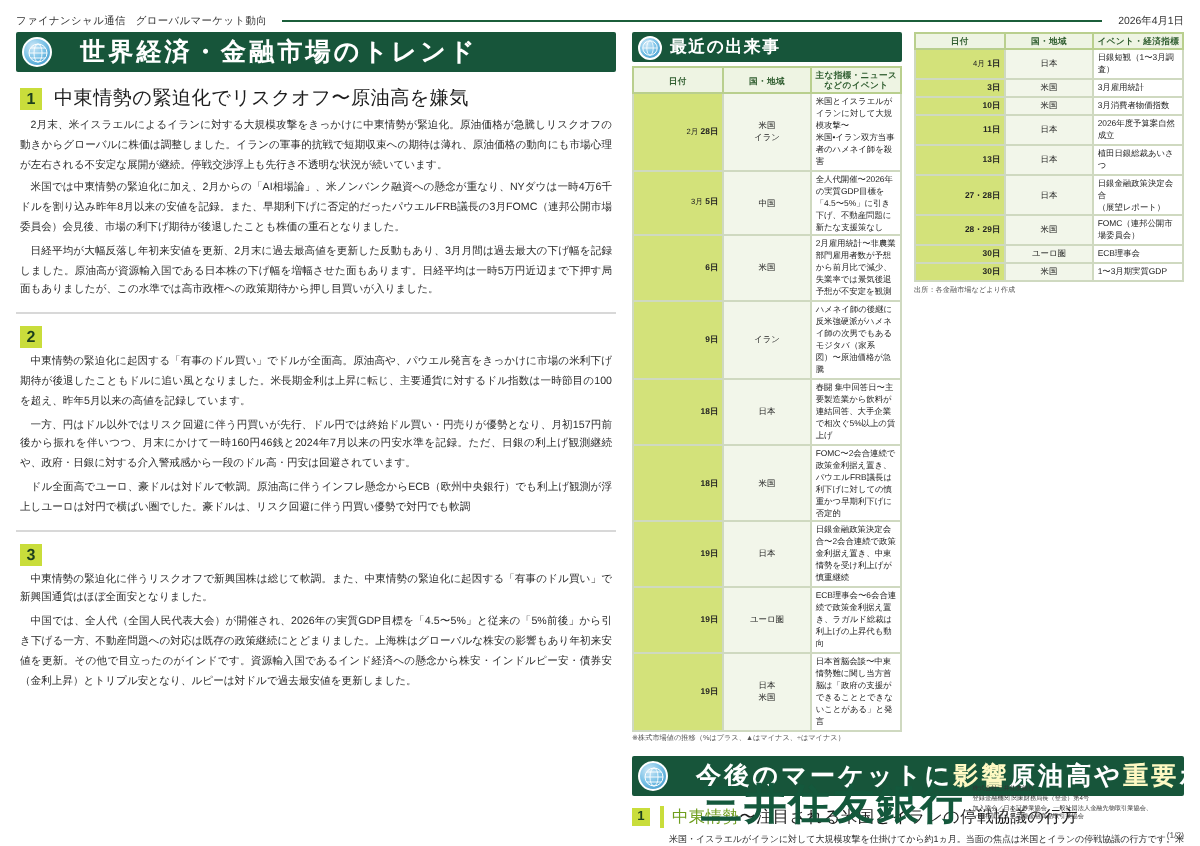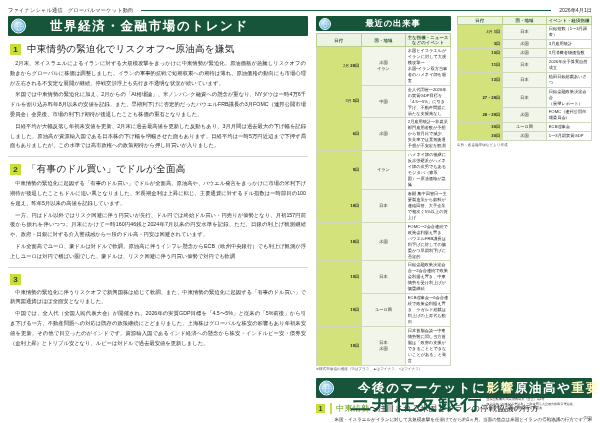--- a/index.html
+++ b/index.html
@@ -26,21 +26,21 @@
   .col-left{position:absolute;left:8px;top:16px;width:300px;height:400px;}
   .col-right{position:absolute;left:316px;top:16px;width:276px;height:400px;}
 
   
   .banner{
     position:relative;height:20px;background:#17553a;border-radius:1px;
     display:flex;align-items:center;margin-bottom:4px;
   }
   .banner-title{
     color:#ffffff;font-size:12.5px;font-weight:bold;letter-spacing:1.6px;
-    margin-left:42px;white-space:nowrap;
+    margin-left:32px;white-space:nowrap;
   }
   .banner-title .hl{color:#fef9c3;}
   .globe{
     position:absolute;left:3px;top:50%;transform:translateY(-50%);
     width:15px;height:15px;border-radius:50%;
     background:radial-gradient(circle at 35% 30%,#cfe8f7 0%,#7fc4e8 45%,#2f8fc4 100%);
     border:1.4px solid #ffffff;box-sizing:border-box;
     display:flex;align-items:center;justify-content:center;
   }
   .globe svg{display:block;}
@@ -64,21 +64,21 @@
   .art-body p{
     margin:0 0 2px 0;font-size:5.3px;line-height:1.85;color:#2a2a2a;
     text-indent:5.3px;text-align:justify;
   }
 
   
   .two-up{display:flex;gap:6px;}
   .panel{flex:1 1 0;min-width:0;}
   .panel-head{
     position:relative;height:15px;background:#17553a;border-radius:1px;
-    display:flex;align-items:center;margin-bottom:2px;justify-content:center;
+    display:flex;align-items:center;margin-bottom:2px;
   }
   .panel-head .ph-title{
     color:#fff;font-size:8.4px;font-weight:bold;letter-spacing:.8px;margin-left:19px;white-space:nowrap;
   }
   .panel-head .globe,.panel-head .check-badge{width:12px;height:12px;left:3px;}
 
   table.evt{width:100%;border-collapse:collapse;table-layout:fixed;}
   table.evt th{
     background:#eef4e3;color:#2f5d2f;font-size:4.3px;font-weight:bold;
     border:.5px solid #b9cf8e;padding:1px 0;text-align:center;letter-spacing:.2px;
@@ -158,21 +158,20 @@
       <div class="art-body">
         <p>2月末、米イスラエルによるイランに対する大規模攻撃をきっかけに中東情勢が緊迫化。原油価格が急騰しリスクオフの動きからグローバルに株価は調整しました。イランの軍事的抗戦で短期収束への期待は薄れ、原油価格の動向にも市場心理が左右される不安定な展開が継続。停戦交渉浮上も先行き不透明な状況が続いています。</p>
         <p>米国では中東情勢の緊迫化に加え、2月からの「AI相場論」、米ノンバンク融資への懸念が重なり、NYダウは一時4万6千ドルを割り込み昨年8月以来の安値を記録。また、早期利下げに否定的だったパウエルFRB議長の3月FOMC（連邦公開市場委員会）会見後、市場の利下げ期待が後退したことも株価の重石となりました。</p>
         <p>日経平均が大幅反落し年初来安値を更新、2月末に過去最高値を更新した反動もあり、3月月間は過去最大の下げ幅を記録しました。原油高が資源輸入国である日本株の下げ幅を増幅させた面もあります。日経平均は一時5万円近辺まで下押す局面もありましたが、この水準では高市政権への政策期待から押し目買いが入りました。</p>
       </div>
     </div>
 
     <div class="art">
       <div class="art-head">
         <span class="num-badge">2</span>
-        <span class="art-title">「有事のドル買い」でドルが全面高</span>
       </div>
       <div class="art-body">
         <p>中東情勢の緊迫化に起因する「有事のドル買い」でドルが全面高。原油高や、パウエル発言をきっかけに市場の米利下げ期待が後退したこともドルに追い風となりました。米長期金利は上昇に転じ、主要通貨に対するドル指数は一時節目の100を超え、昨年5月以来の高値を記録しています。</p>
         <p>一方、円はドル以外ではリスク回避に伴う円買いが先行、ドル円では終始ドル買い・円売りが優勢となり、月初157円前後から振れを伴いつつ、月末にかけて一時160円46銭と2024年7月以来の円安水準を記録。ただ、日銀の利上げ観測継続や、政府・日銀に対する介入警戒感から一段のドル高・円安は回避されています。</p>
         <p>ドル全面高でユーロ、豪ドルは対ドルで軟調。原油高に伴うインフレ懸念からECB（欧州中央銀行）でも利上げ観測が浮上しユーロは対円で横ばい圏でした。豪ドルは、リスク回避に伴う円買い優勢で対円でも軟調</p>
       </div>
     </div>
 
     <div class="art">
       <div class="art-head">

